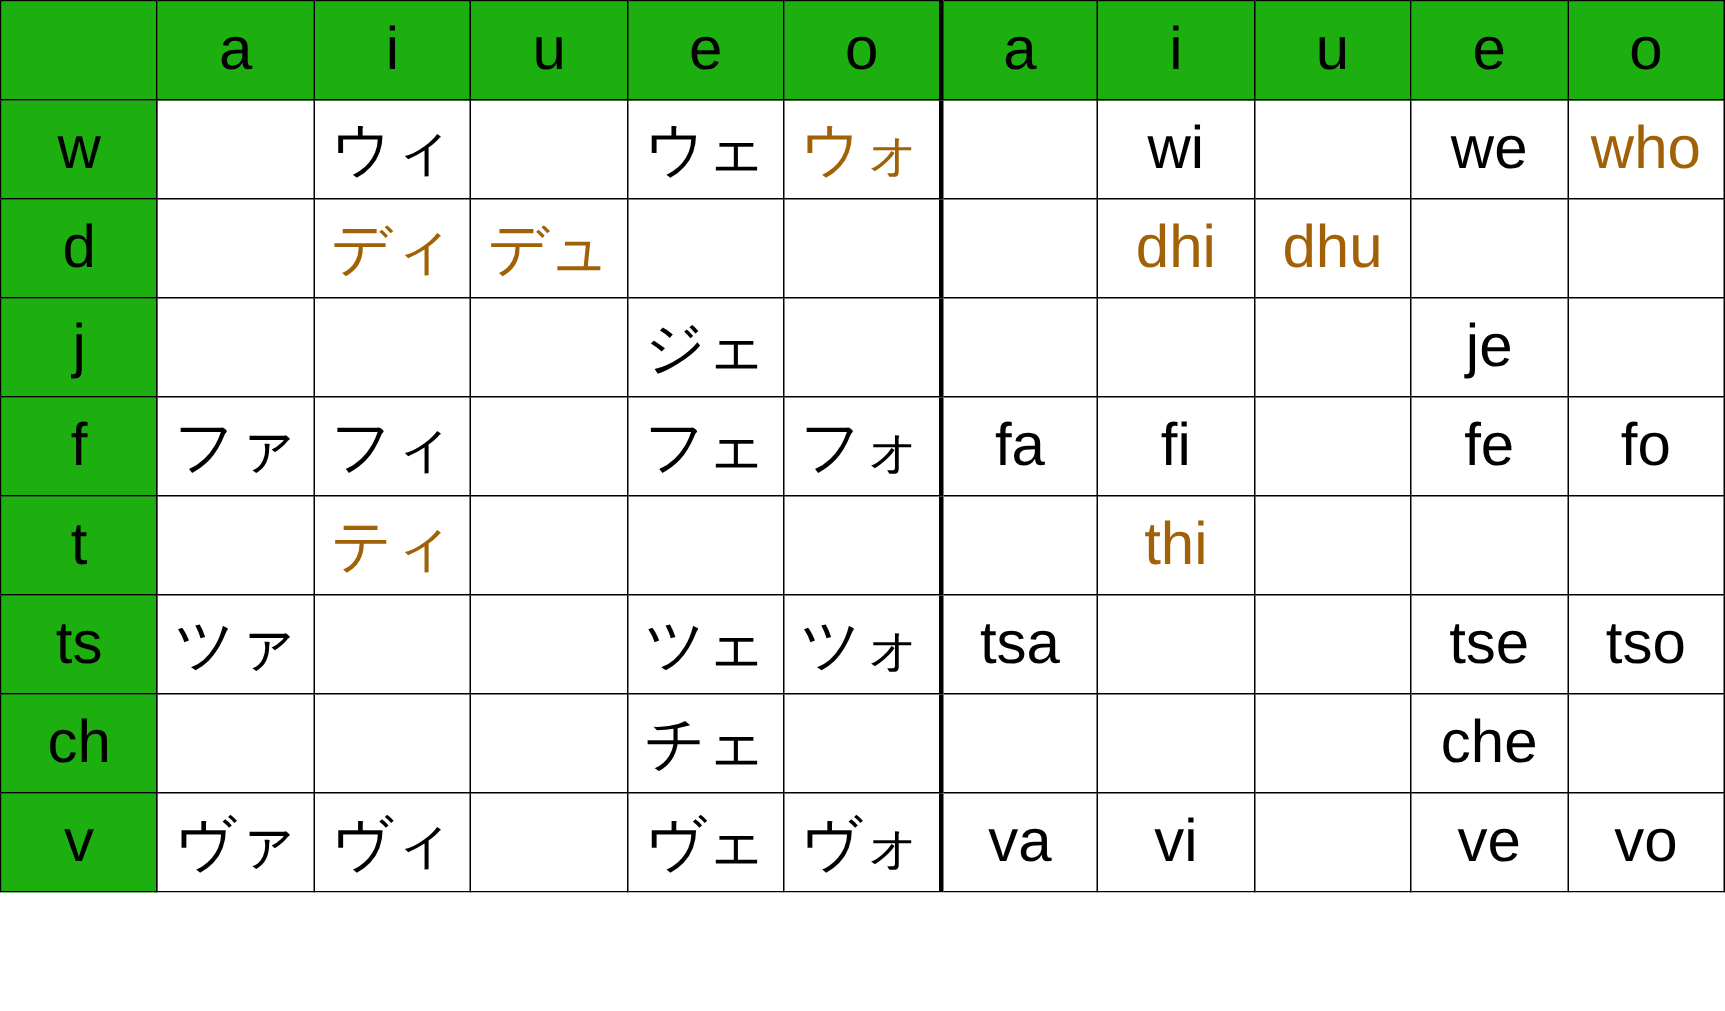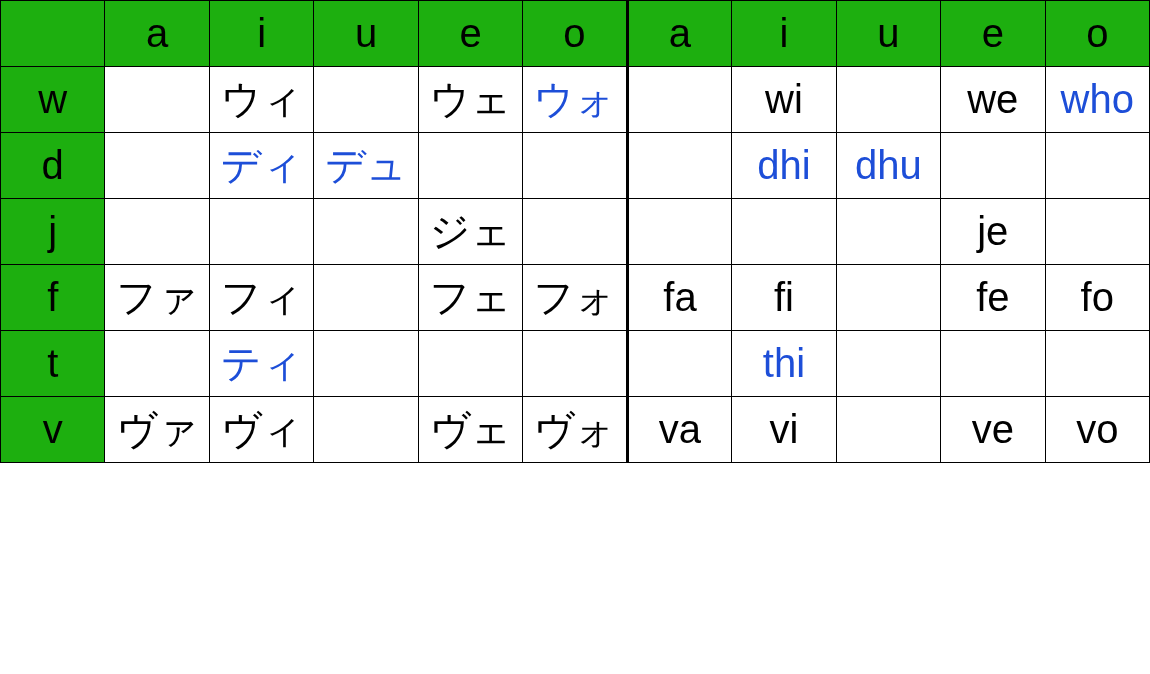--- a/index.html
+++ b/index.html
@@ -23,21 +23,21 @@
   }
   .hdr {
     background: #1DAF0F;
     font-weight: normal;
   }
   .rowhdr {
     background: #1DAF0F;
     font-weight: normal;
   }
   .red {
-    color: #1d4ed8;
+    color: #a16207;
   }
   .thick-right {
     border-right: 3px solid #000;
   }
 </style>
 </head>
 <body>
 
 <table>
   <tbody>
@@ -115,20 +115,46 @@
         <td></td>
         <td></td>
         <td class="thick-right"></td>
         <td></td>
         <td class="red">thi</td>
         <td></td>
         <td></td>
         <td></td>
       </tr>
       <tr>
+        <td class="rowhdr">ts</td>
+        <td>ツァ</td>
+        <td></td>
+        <td></td>
+        <td>ツェ</td>
+        <td class="thick-right">ツォ</td>
+        <td>tsa</td>
+        <td></td>
+        <td></td>
+        <td>tse</td>
+        <td>tso</td>
+      </tr>
+      <tr>
+        <td class="rowhdr">ch</td>
+        <td></td>
+        <td></td>
+        <td></td>
+        <td>チェ</td>
+        <td class="thick-right"></td>
+        <td></td>
+        <td></td>
+        <td></td>
+        <td>che</td>
+        <td></td>
+      </tr>
+      <tr>
         <td class="rowhdr">v</td>
         <td>ヴァ</td>
         <td>ヴィ</td>
         <td></td>
         <td>ヴェ</td>
         <td class="thick-right">ヴォ</td>
         <td>va</td>
         <td>vi</td>
         <td></td>
         <td>ve</td>

